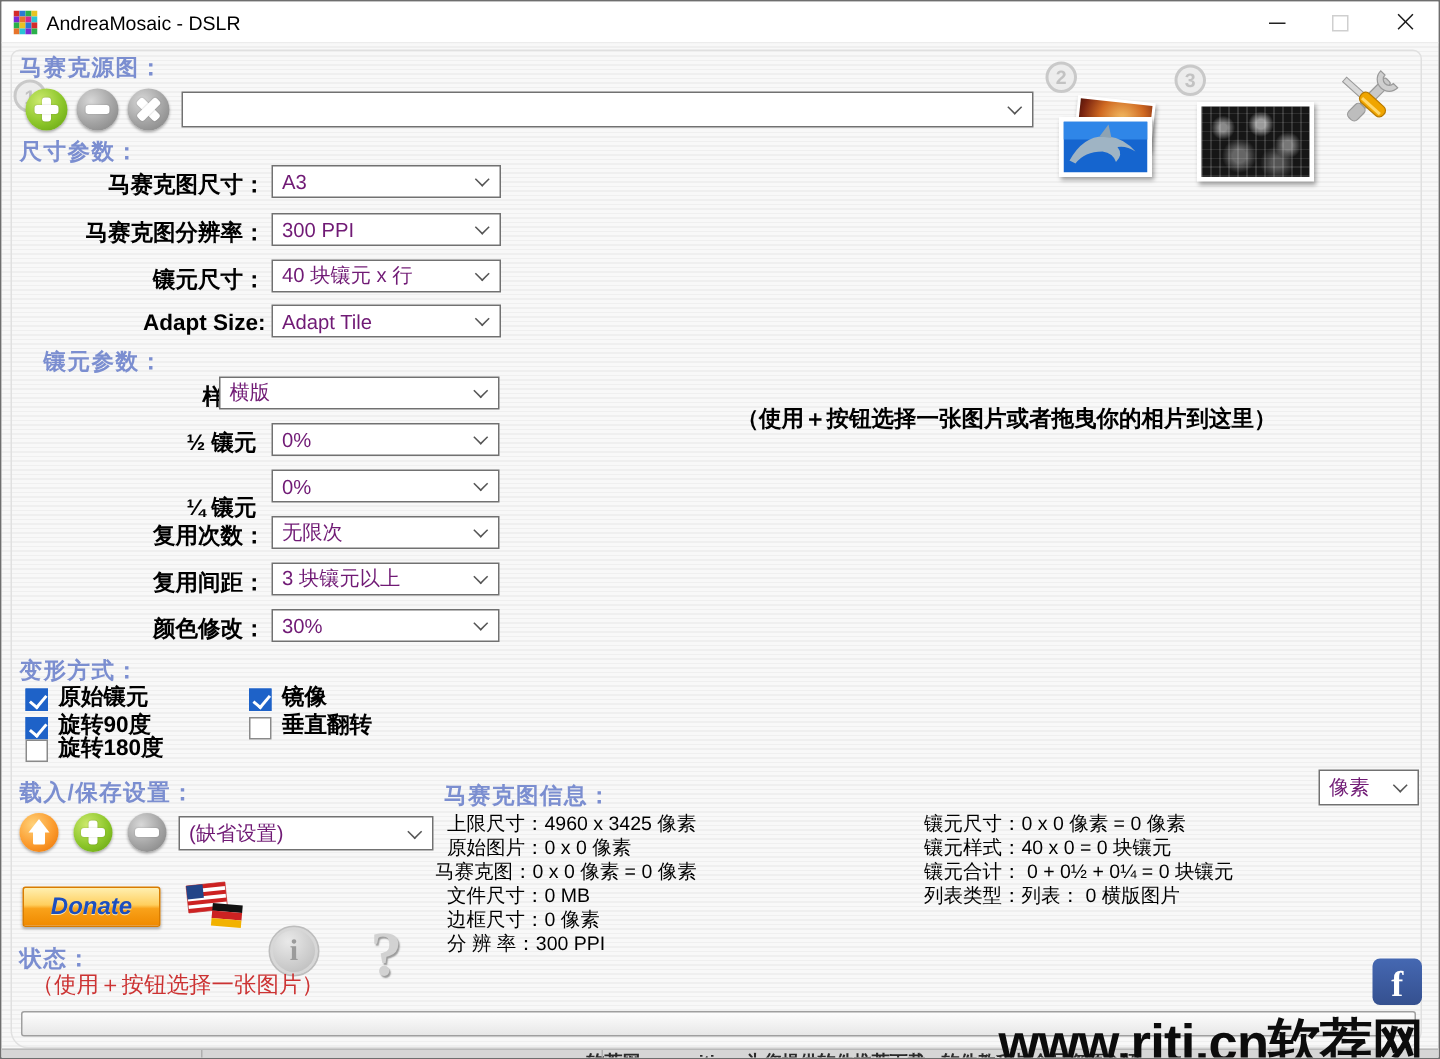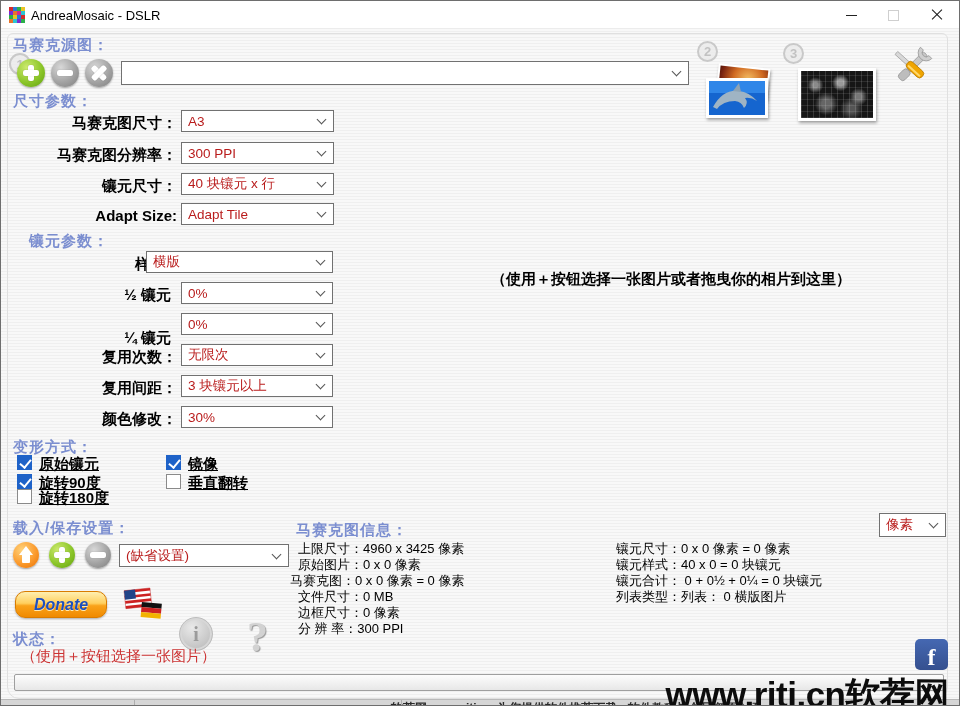--- a/index.html
+++ b/index.html
@@ -28,21 +28,21 @@
   }
   #inner-panel {
     position:absolute; left:6px; top:4px; width:941px; height:666px;
     border:1px solid #e0e0e0; border-radius:6px 6px 12px 12px; pointer-events:none;
   }
   .sec-header { position:absolute; font-size:15px; font-weight:bold; color:#7b8ed0; letter-spacing:1px; }
   .fld-label  { position:absolute; font-size:15px; font-weight:bold; color:#000; text-align:right; }
   
   .combo {
     position:absolute; background:#fff; border:1px solid #717171;
-    display:flex; align-items:center; padding:0 20px 0 6px; font-size:13.5px; color:#b91c1c;
+    display:flex; align-items:center; padding:0 20px 0 6px; font-size:13.5px; color:#701a75;
     overflow:hidden; white-space:nowrap;text-align:right;
   }
   .chev {
     position:absolute; right:8px; top:50%; width:7px; height:7px; margin-top:-5px;
     border-right:1.4px solid #555; border-bottom:1.4px solid #555; transform:rotate(45deg);
   }
   
   .rbtn { position:absolute; border-radius:50%; box-shadow:0 1px 2px rgba(0,0,0,.35); }
   .rbtn.green { background:radial-gradient(circle at 35% 30%, #cdea6e, #8cc62a 55%, #5f9e0d); }
   .rbtn.gray  { background:radial-gradient(circle at 35% 30%, #d8d8d8, #a3a3a3 55%, #7d7d7d); }
@@ -57,31 +57,31 @@
   .glyph-x i { transform:rotate(45deg);} .glyph-x b { transform:rotate(-45deg);}
   .glyph-up i { position:absolute; left:50%; top:16%; margin-left:-7px;
     border-left:7px solid transparent; border-right:7px solid transparent; border-bottom:9px solid #fff; }
   .glyph-up b { position:absolute; left:50%; top:48%; width:8px; height:32%; margin-left:-4px; background:#fff; border-radius:1px; }
   .badge {
     position:absolute; border-radius:50%; background:rgba(234,234,234,.75);
     border:2px solid #c9c9c9; color:#c2c2c2; font-weight:bold;
     display:flex; align-items:center; justify-content:center;
   }
   
-  .chk-row { position:absolute; display:flex; align-items:flex-start; gap:7px;text-decoration:underline; }
+  .chk-row { position:absolute; display:flex; align-items:flex-end; gap:7px; }
   .chk { width:15px; height:15px; border:1px solid #8a8a8a; background:#fff; position:relative; flex:0 0 auto; }
   .chk.on { background:#1e62c8; border-color:#1e62c8; }
   .chk.on::after { content:""; position:absolute; left:4px; top:1px; width:5px; height:9px;
     border-right:2px solid #fff; border-bottom:2px solid #fff; transform:rotate(40deg); }
   .chk-label { font-size:15px; font-weight:bold; color:#000; }
   
   .info-line { position:absolute; font-size:13px; color:#000; white-space:nowrap; }
   
   #donate {
-    position:absolute; left:14px; top:590px; width:92px; height:27px; border-radius:10px;
+    position:absolute; left:14px; top:590px; width:92px; height:27px; border-radius:2px;
     background:linear-gradient(180deg,#ffefb0 0%,#ffcf5e 45%,#f9a21a 55%,#f08a00 100%);
     border:1px solid #d97c00; box-shadow:0 1px 2px rgba(0,0,0,.3);
     display:flex; align-items:center; justify-content:center;
   }
   #donate span { font-size:16px; font-weight:bold; font-style:italic; color:#1d4fbe; text-shadow:0 1px 0 #ffe9b0; }
   #help-q { position:absolute; left:246px; top:584px; font-size:42px; font-weight:bold; color:#d2d2d2;
     text-shadow:1px 1px 1px #9a9a9a; font-family:"Liberation Serif", serif; }
   #info-btn { position:absolute; left:178px; top:588px; width:34px; height:34px; border-radius:50%;
     background:radial-gradient(circle at 38% 30%, #e9e9e9, #c9c9c9 60%, #b2b2b2);
     border:1px solid #bdbdbd; box-shadow:inset 0 0 0 2px #d7d7d7; display:flex; align-items:center; justify-content:center; }

